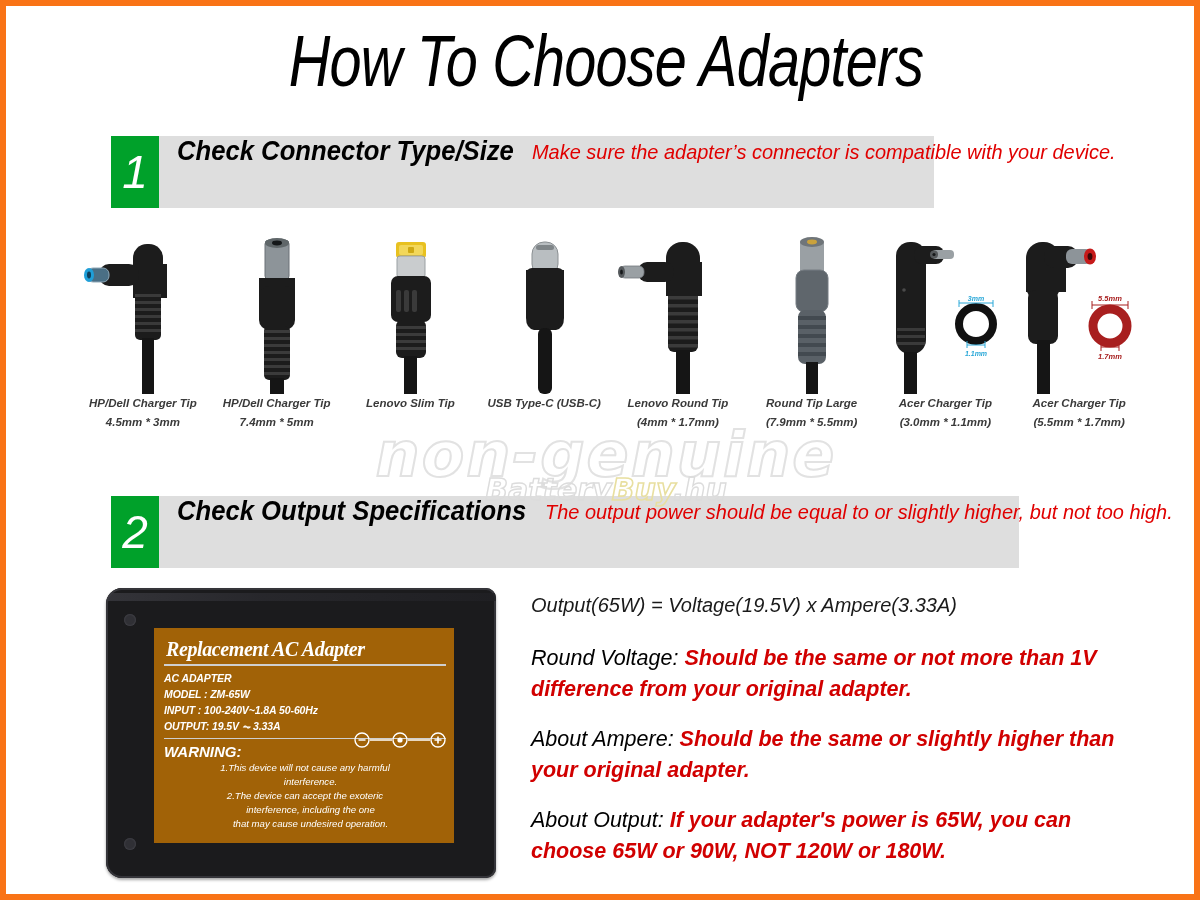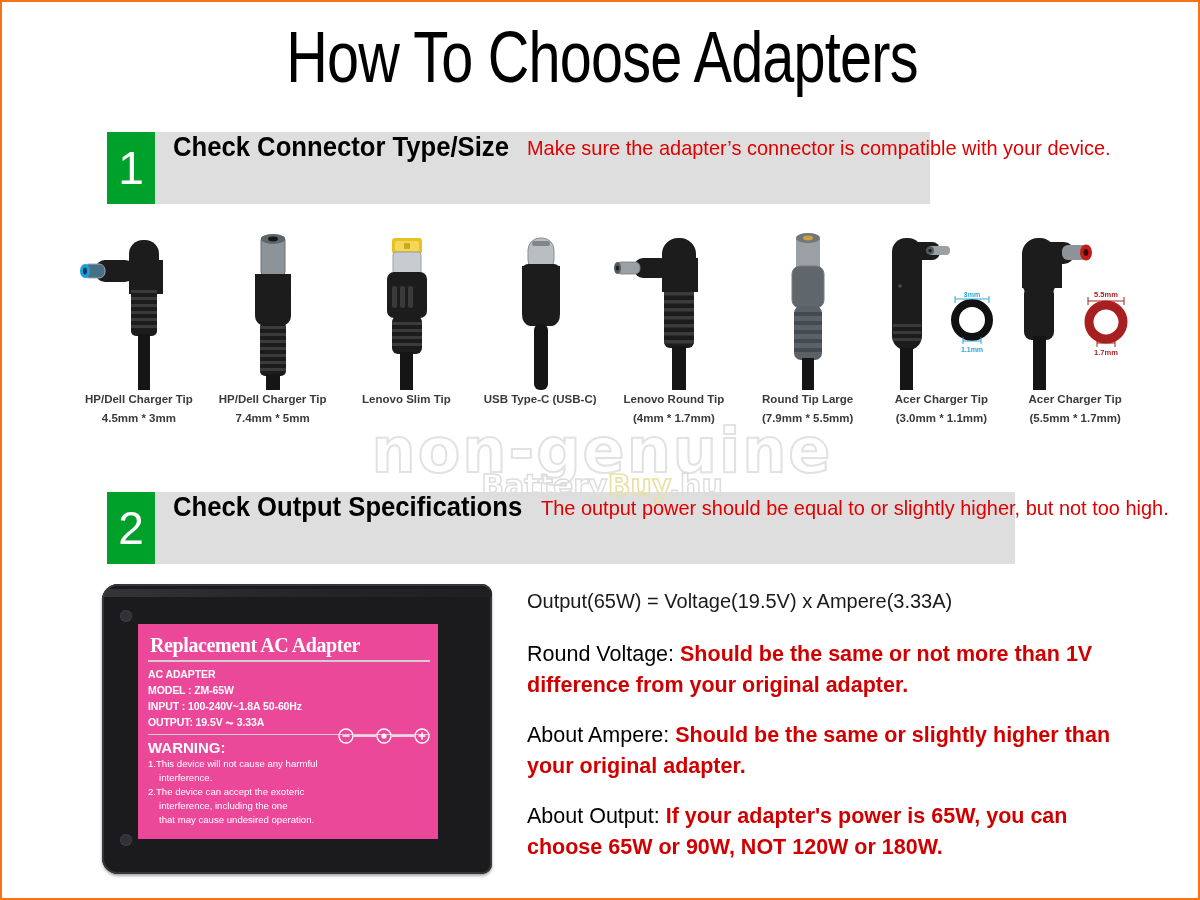--- a/index.html
+++ b/index.html
@@ -5,22 +5,23 @@
   html,body{margin:0;padding:0;}
   body{
     width:1200px;height:900px;
     background:#ffffff;
     font-family:"Liberation Sans", sans-serif;
     overflow:hidden;
     position:relative;
   }
   .page{
     position:absolute;inset:0;
-    border:2px solid #f97316;
+    border:6px solid #f97316;
     box-sizing:border-box;
+    font-style:italic;
   }
 
   
   .title{
     position:absolute;left:0;top:14px;width:1200px;
     text-align:center;
     font-size:72px;
     font-weight:400;
     letter-spacing:-1px;
     color:#000;
@@ -130,22 +131,22 @@
   .brick:before{
     content:"";position:absolute;left:0;top:5px;width:100%;height:8px;
     background:linear-gradient(90deg,#3a3a40,#2a2a2f 40%,#202024);
     opacity:.8;
   }
   .screw{
     position:absolute;width:12px;height:12px;border-radius:50%;
     background:#303035;box-shadow:inset 0 0 2px #55555c;
   }
   .label-panel{
-    position:absolute;left:36px;top:40px;width:300px;height:215px;
-    background:#ec4899;
+    position:absolute;left:48px;top:40px;width:300px;height:215px;
+    background:#a16207;
     color:#fff;
     padding:4px 8px 0 10px;
     box-sizing:border-box;
   }
   .lp-title{
     font-size:20px;font-weight:bold;letter-spacing:-0.4px;
     font-family:"Liberation Serif","DejaVu Serif",serif;
     margin:6px 0 2px 2px;
     white-space:nowrap;
   }
@@ -156,20 +157,21 @@
     letter-spacing:-0.1px;
     white-space:nowrap;
   }
   .lp-warn-title{
     font-size:15px;font-weight:bold;margin:2px 0 1px 0;
     font-family:"Liberation Sans",sans-serif;
   }
   .lp-warn{
     font-size:9.6px;line-height:1.45;
     font-family:"Liberation Sans",sans-serif;
+    text-align:center;
   }
   .lp-warn .ind{display:block;padding-left:11px;}
   .polarity{
     position:absolute;right:8px;top:104px;
     width:92px;height:16px;
   }
 
   
   .spec-col{position:absolute;left:525px;top:588px;width:600px;}
   .spec-line{

